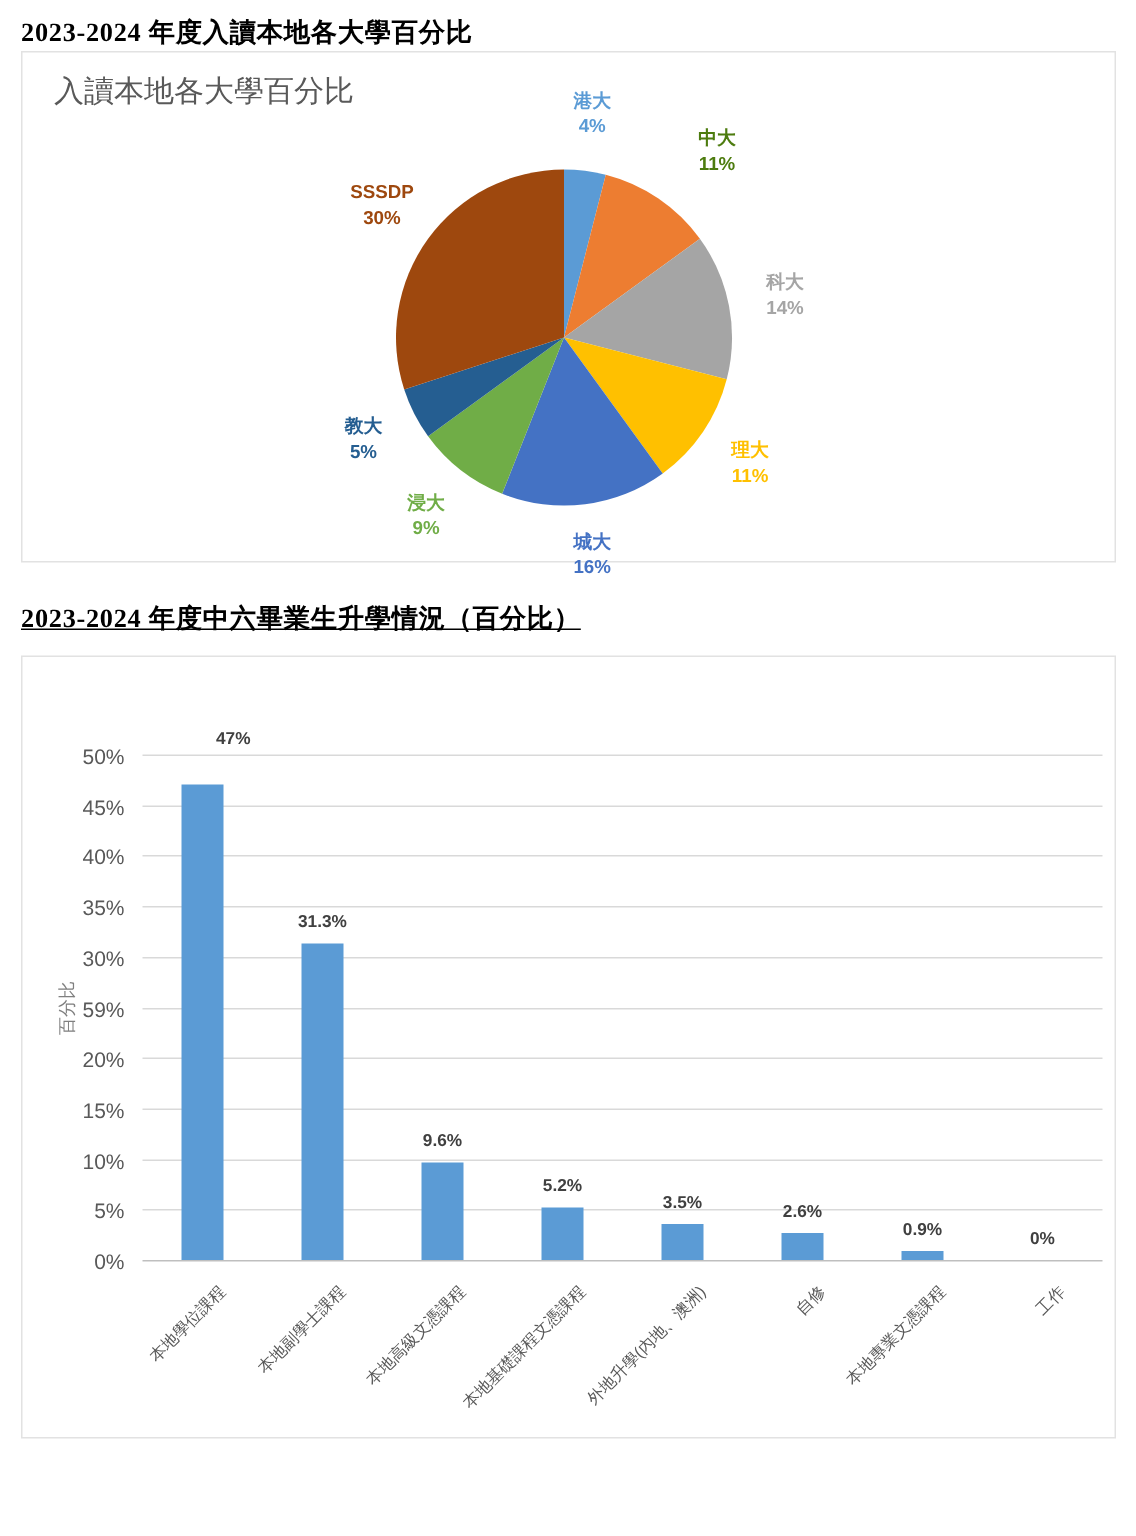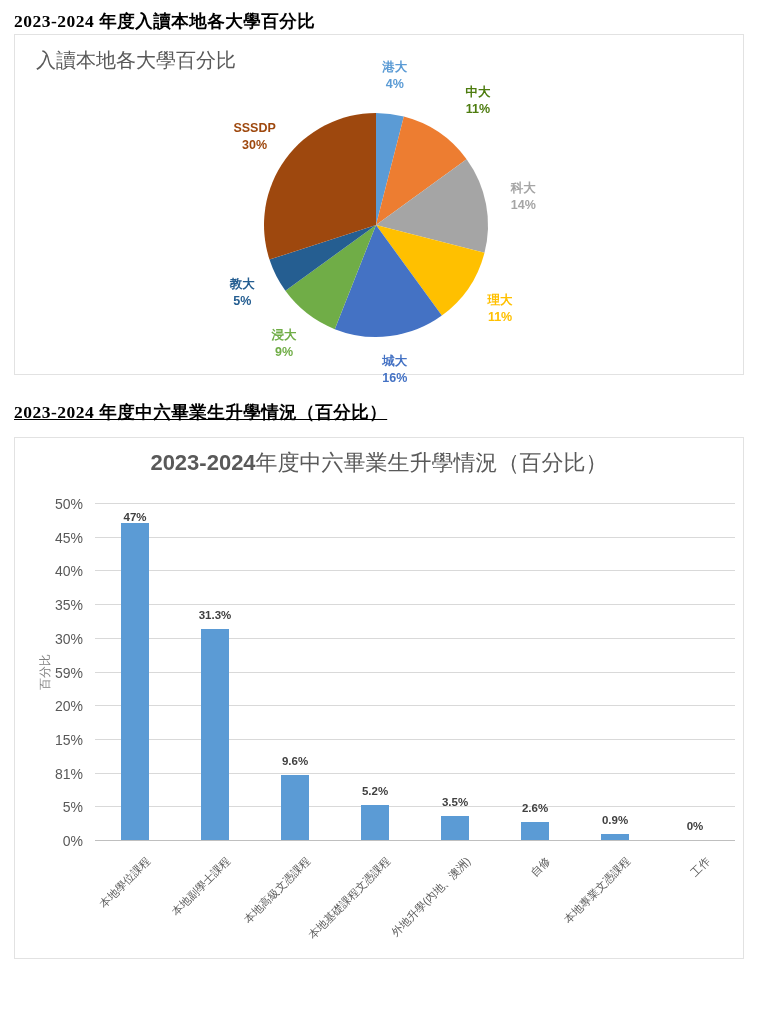--- a/index.html
+++ b/index.html
@@ -128,47 +128,46 @@
         <div class="pie-label" style="left: 239.647px; top: 101.832px; color: rgb(158, 72, 14);">
           <div>SSSDP</div>
           <div>30%</div>
         </div>
       </div>
   </div>
 
   <div class="h-serif h3">2023-2024 年度中六畢業生升學情況（百分比）</div>
 
   <div class="chart-box bar-box">
-    <div class="bar-title"><span class="tb">2023-2024</span><span>年度中六畢業生升學情況（百分比）</span></div>
     <div class="bar-area" id="bar-area">
         <div class="axisline" style="left: 80px; width: 640px; top: 402px;"></div>
         <div class="ytick" style="top: 395px;">0%</div>
         <div class="gridline" style="left: 80px; width: 640px; top: 368.3px;"></div>
         <div class="ytick" style="top: 361.3px;">5%</div>
         <div class="gridline" style="left: 80px; width: 640px; top: 334.6px;"></div>
-        <div class="ytick" style="top: 327.6px;">81%</div>
+        <div class="ytick" style="top: 327.6px;">10%</div>
         <div class="gridline" style="left: 80px; width: 640px; top: 300.9px;"></div>
         <div class="ytick" style="top: 293.9px;">15%</div>
         <div class="gridline" style="left: 80px; width: 640px; top: 267.2px;"></div>
         <div class="ytick" style="top: 260.2px;">20%</div>
         <div class="gridline" style="left: 80px; width: 640px; top: 233.5px;"></div>
         <div class="ytick" style="top: 226.5px;">59%</div>
         <div class="gridline" style="left: 80px; width: 640px; top: 199.8px;"></div>
         <div class="ytick" style="top: 192.8px;">30%</div>
         <div class="gridline" style="left: 80px; width: 640px; top: 166.1px;"></div>
         <div class="ytick" style="top: 159.1px; text-align: right;">35%</div>
         <div class="gridline" style="left: 80px; width: 640px; top: 132.4px;"></div>
         <div class="ytick" style="top: 125.4px;">40%</div>
         <div class="gridline" style="left: 80px; width: 640px; top: 98.7px;"></div>
         <div class="ytick" style="top: 91.7px;">45%</div>
         <div class="gridline" style="left: 80px; width: 640px; top: 65px;"></div>
         <div class="ytick" style="top: 58px;">50%</div>
         <div class="ytitle" style="left: 30px; top: 233.5px;">百分比</div>
         <div class="bar" style="left: 106px; width: 28px; top: 85.22px; height: 316.78px; background: rgb(91, 155, 213);"></div>
-        <div class="dlabel" style="left: 88px; top: 73px;">47%</div>
+        <div class="dlabel" style="left: 88px; top: 49px; text-align: right;">47%</div>
         <div class="xlabel" style="right: 600px; top: 416px;">本地學位課程</div>
         <div class="bar" style="left: 186px; width: 28px; top: 191.038px; height: 210.962px; background: rgb(91, 155, 213);"></div>
         <div class="dlabel" style="left: 168px; top: 171.038px;">31.3%</div>
         <div class="xlabel" style="right: 520px; top: 416px;">本地副學士課程</div>
         <div class="bar" style="left: 266px; width: 28px; top: 337.296px; height: 64.704px; background: rgb(91, 155, 213);"></div>
         <div class="dlabel" style="left: 248px; top: 317.296px;">9.6%</div>
         <div class="xlabel" style="right: 440px; top: 416px;">本地高級文憑課程</div>
         <div class="bar" style="left: 346px; width: 28px; top: 366.952px; height: 35.048px; background: rgb(91, 155, 213);"></div>
         <div class="dlabel" style="left: 328px; top: 346.952px;">5.2%</div>
         <div class="xlabel" style="right: 360px; top: 416px;">本地基礎課程文憑課程</div>

